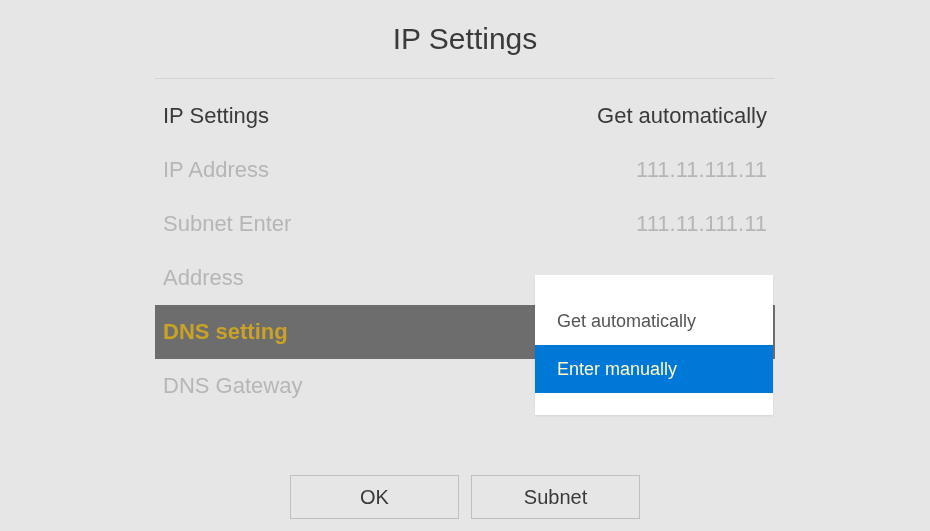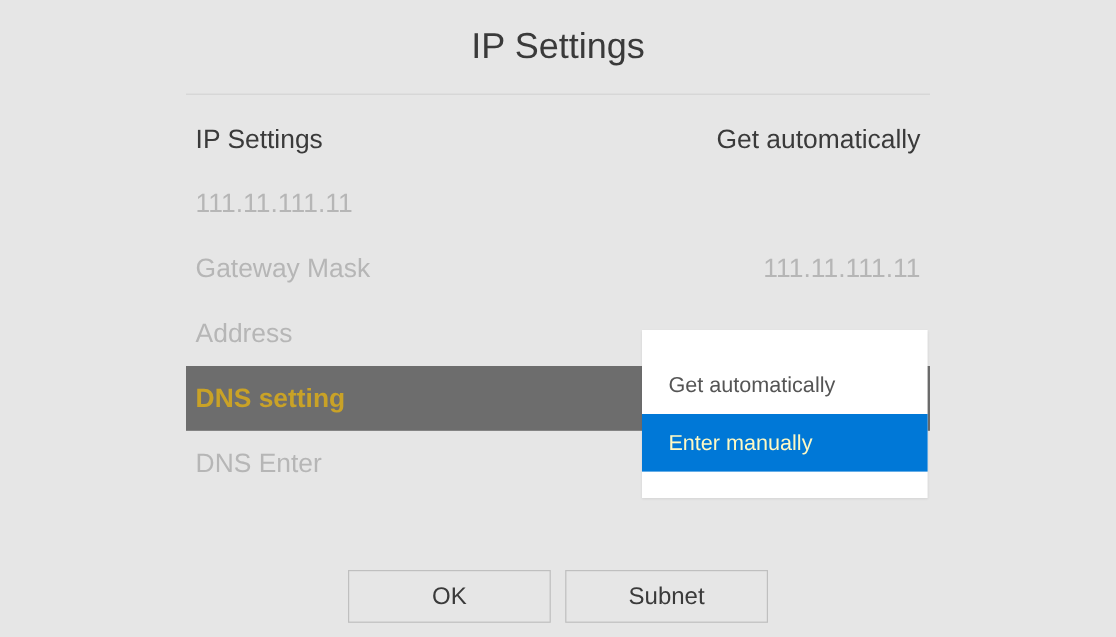--- a/index.html
+++ b/index.html
@@ -114,36 +114,37 @@
 
 <h1 class="page-title">IP Settings</h1>
 <div class="divider"></div>
 
 <div class="settings-list">
   <div class="setting-row">
     <span class="setting-label">IP Settings</span>
     <span class="setting-value">Get automatically</span>
   </div>
   <div class="setting-row disabled">
+    <span class="setting-label">IP Address</span>
     <span class="setting-value">111.11.111.11</span>
   </div>
   <div class="setting-row disabled">
-    <span class="setting-label">Gateway Mask</span>
+    <span class="setting-label">Subnet Enter</span>
     <span class="setting-value">111.11.111.11</span>
   </div>
   <div class="setting-row disabled">
     <span class="setting-label">Address</span>
     <span class="setting-value"></span>
   </div>
   <div class="setting-row selected">
     <span class="setting-label">DNS setting</span>
     <span class="setting-value"></span>
   </div>
   <div class="setting-row disabled">
-    <span class="setting-label">DNS Enter</span>
+    <span class="setting-label">DNS Gateway</span>
     <span class="setting-value"></span>
   </div>
 </div>
 
 <div class="button-bar">
   <button class="btn">OK</button>
   <button class="btn">Subnet</button>
 </div>
 
 <div class="dropdown">

